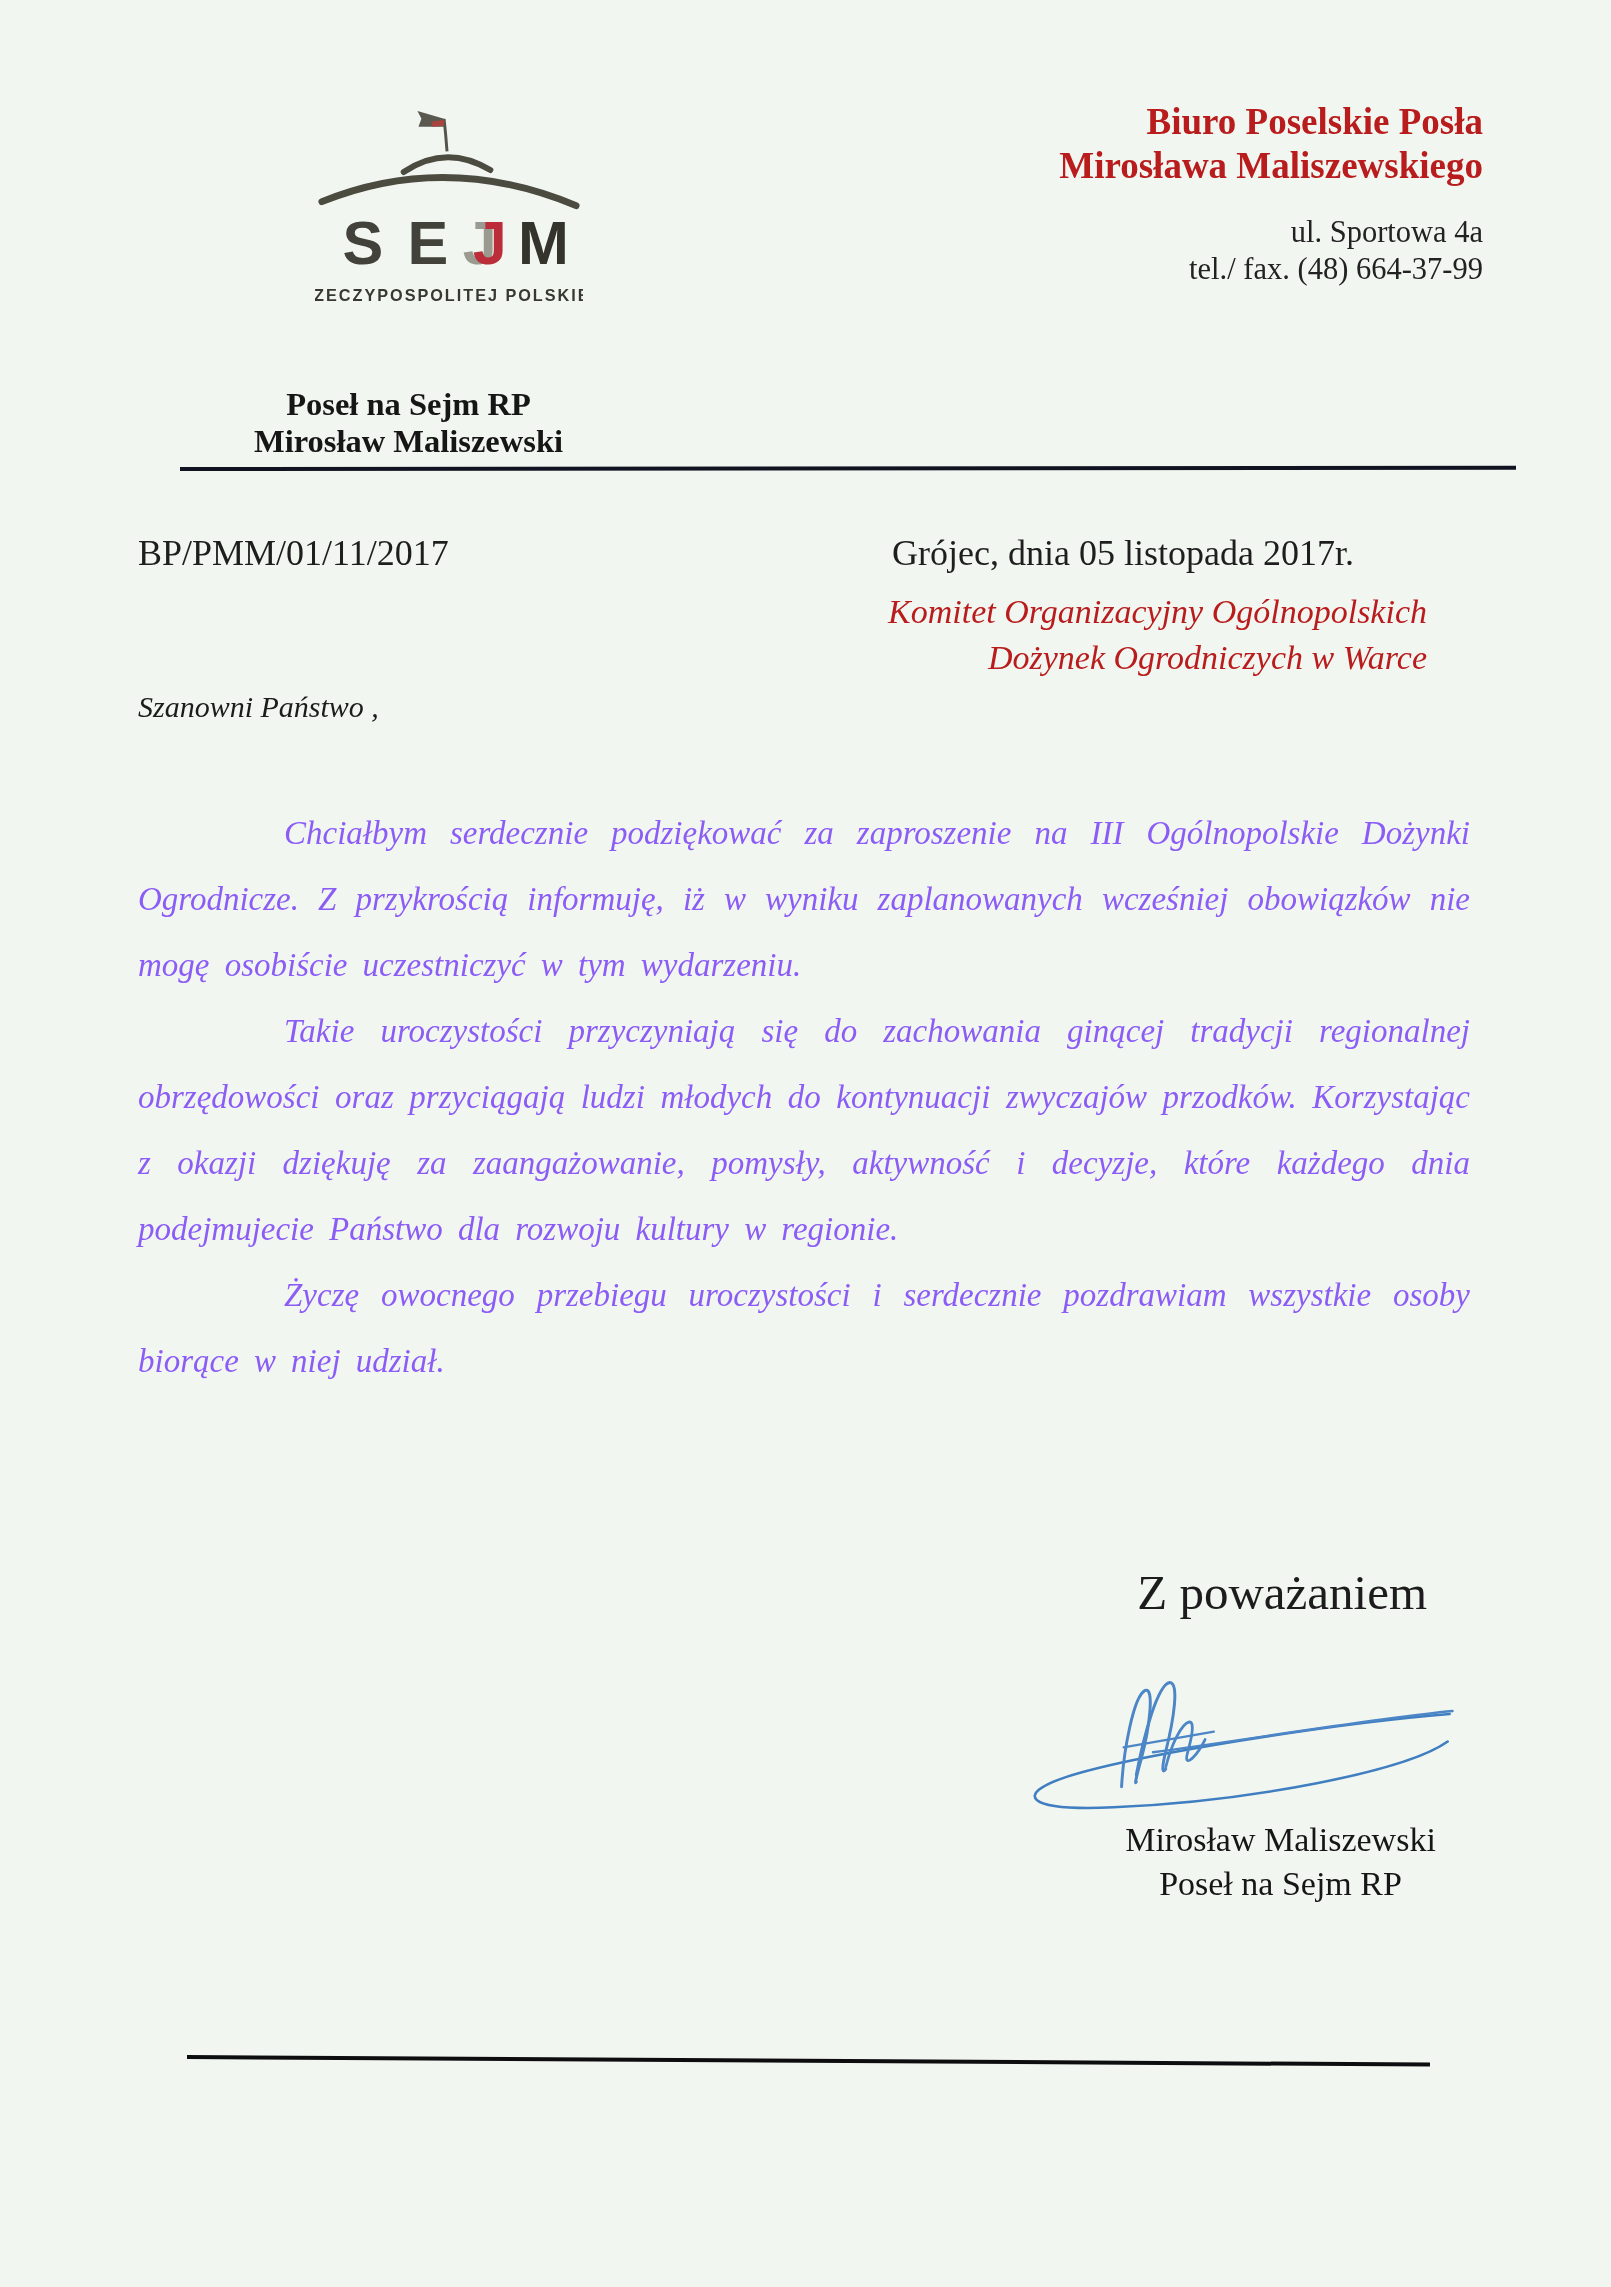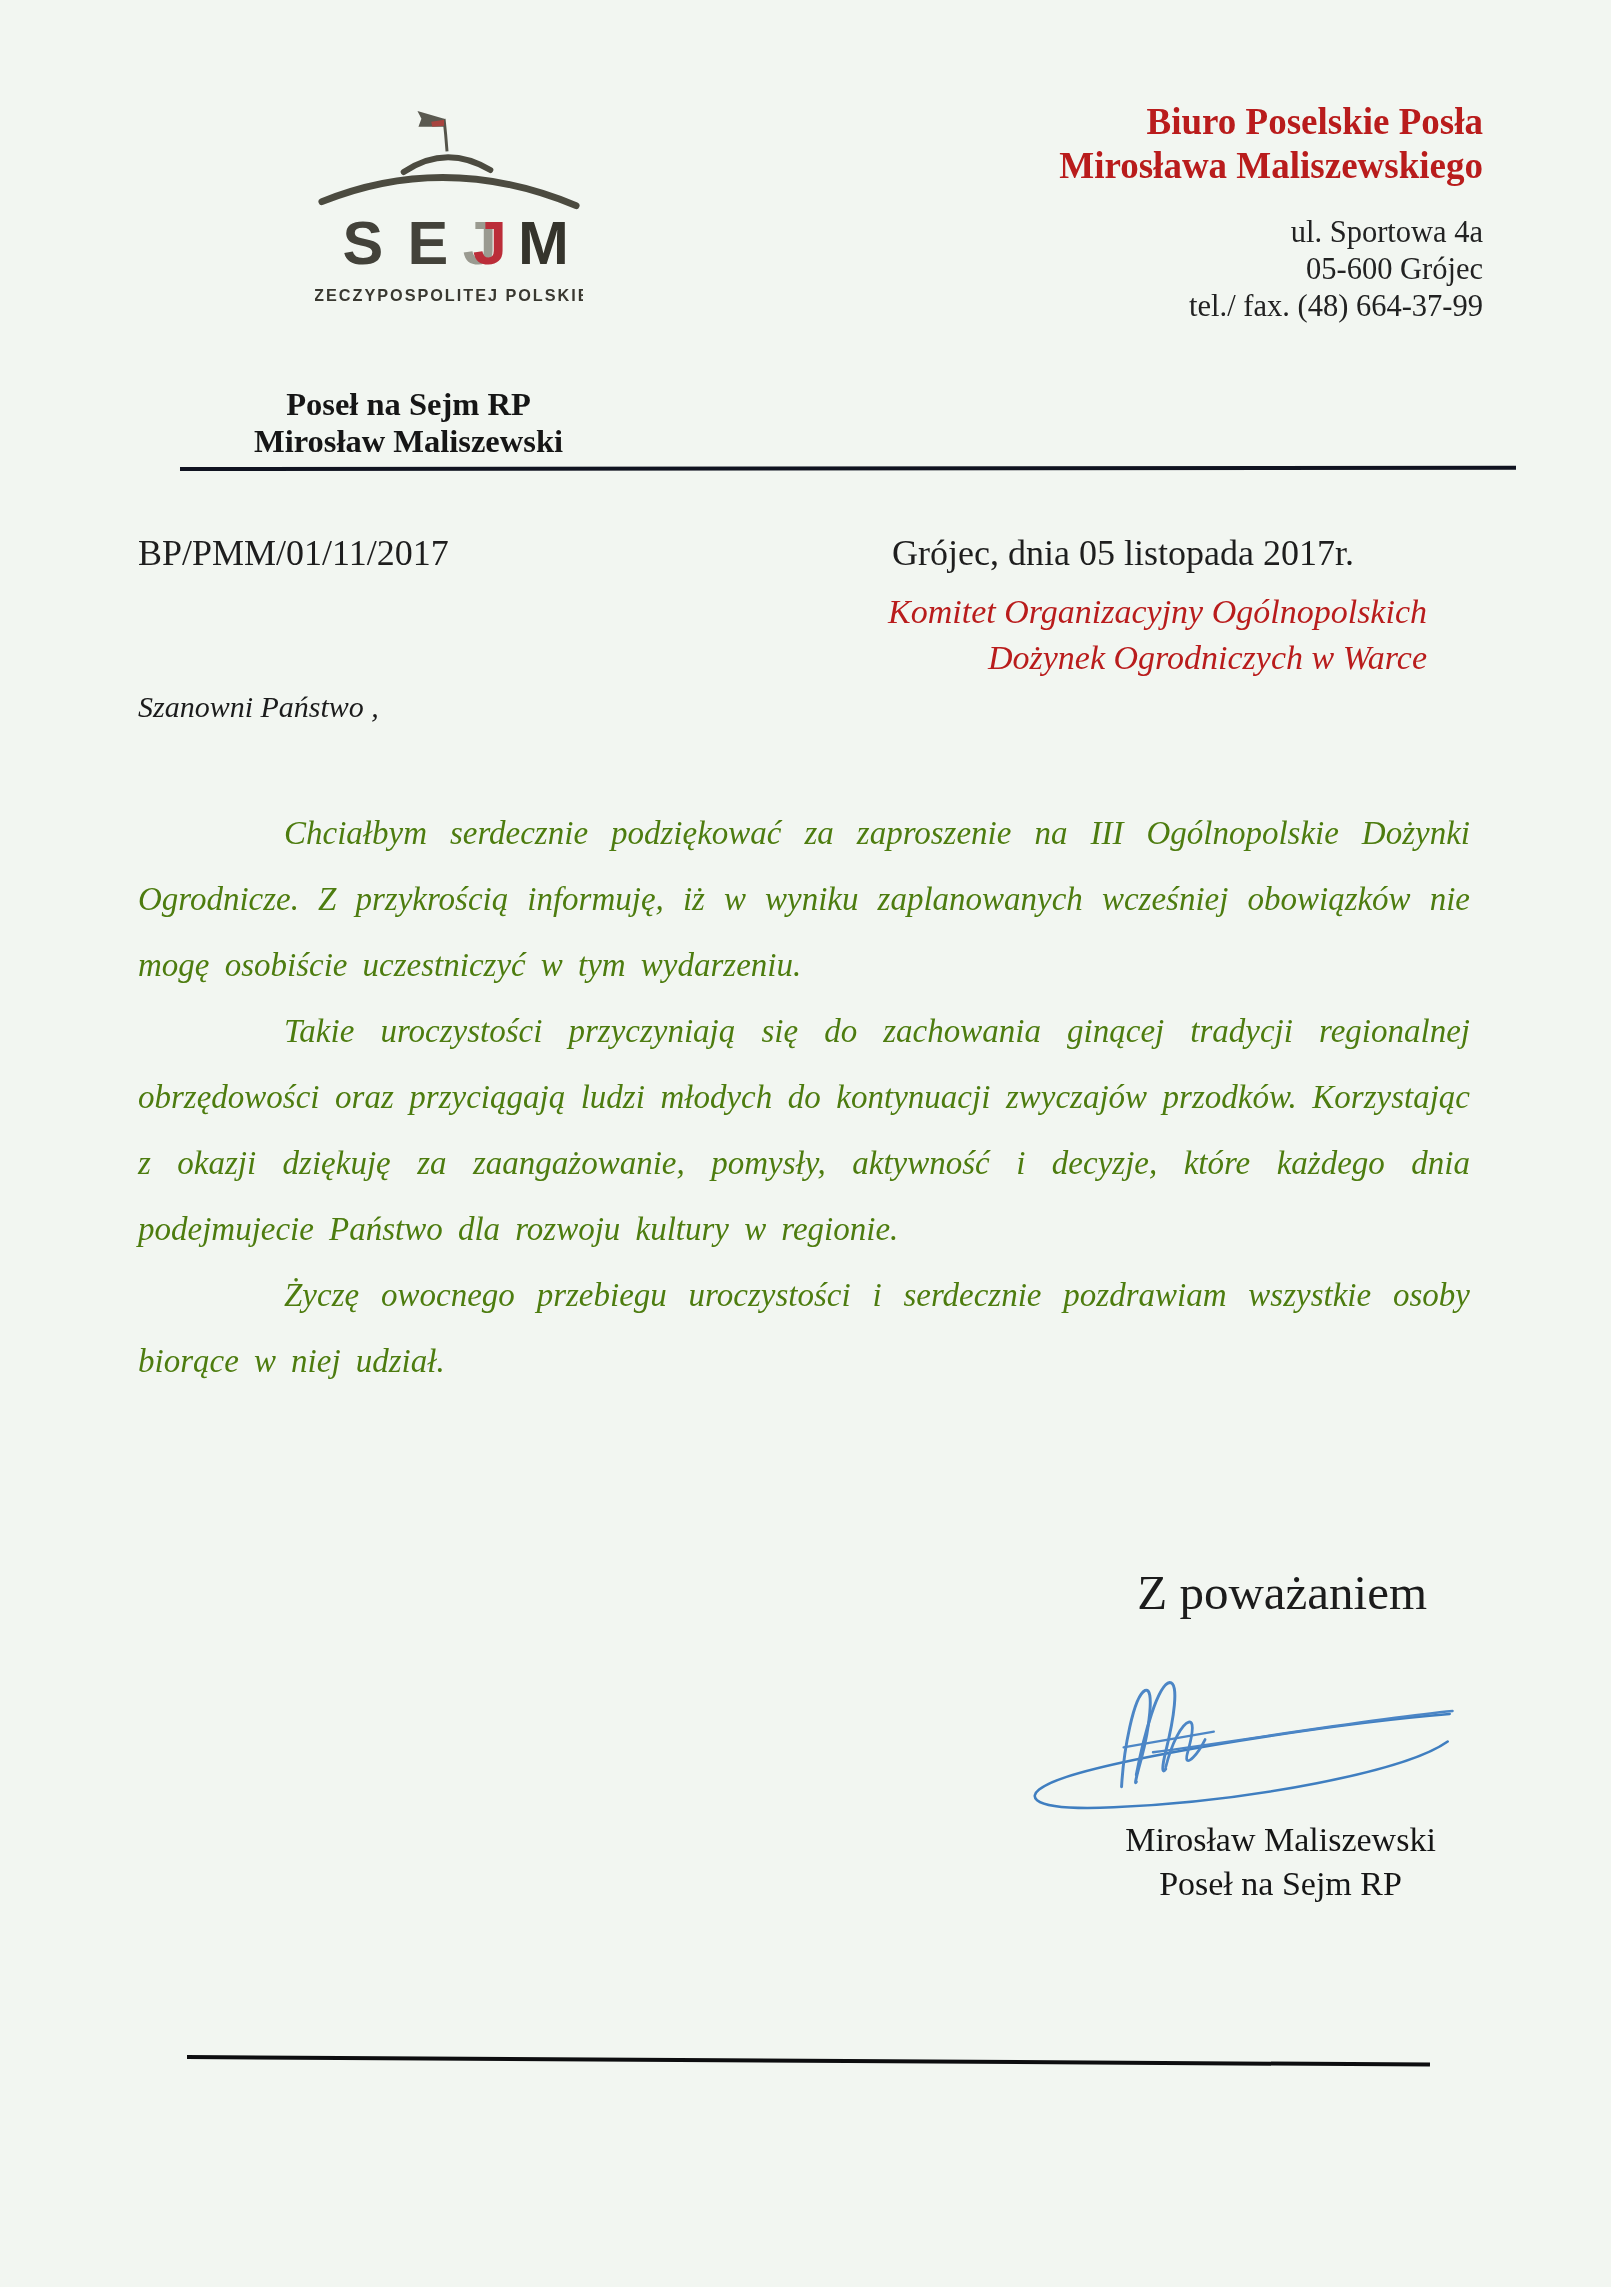--- a/index.html
+++ b/index.html
@@ -122,21 +122,21 @@
   .body-text {
     position: absolute;
     left: 138px;
     top: 800px;
     width: 1332px;
     font-style: italic;
     font-size: 33px;
     line-height: 66px;
     text-align: justify;
     word-spacing: 6.9px;
-    color: #4d7c0f;
+    color: #8b5cf6;
   }
   .body-text p {
     margin: 0;
     text-indent: 146px;
   }
 
   
   .valediction {
     position: absolute;
     right: 185px;
@@ -187,21 +187,20 @@
       <text x="206" y="160" fill="#35342c">M</text>
     </g>
     <text x="138" y="198" text-anchor="middle" font-family="Liberation Sans, sans-serif" font-weight="bold" font-size="16.5" letter-spacing="2" fill="#393830">RZECZYPOSPOLITEJ POLSKIEJ</text>
   </svg>
 
   <div class="office-block">
     <div class="office-title">Biuro Poselskie Posła</div>
     <div class="office-title">Mirosława Maliszewskiego</div>
     <div class="office-contact">
       <div>ul. Sportowa 4a</div>
-      <div>05-600 Grójec</div>
       <div>tel./ fax. (48) 664-37-99</div>
     </div>
   </div>
 
   <div class="sender-block">
     <div>Poseł na Sejm RP</div>
     <div>Mirosław Maliszewski</div>
   </div>
 
   <div class="rule rule-top"></div>

